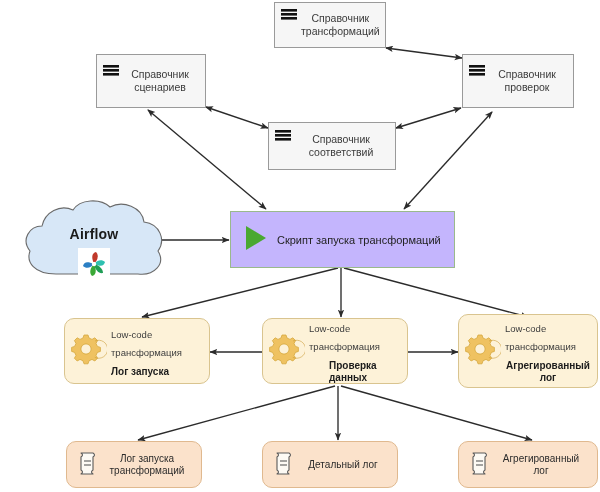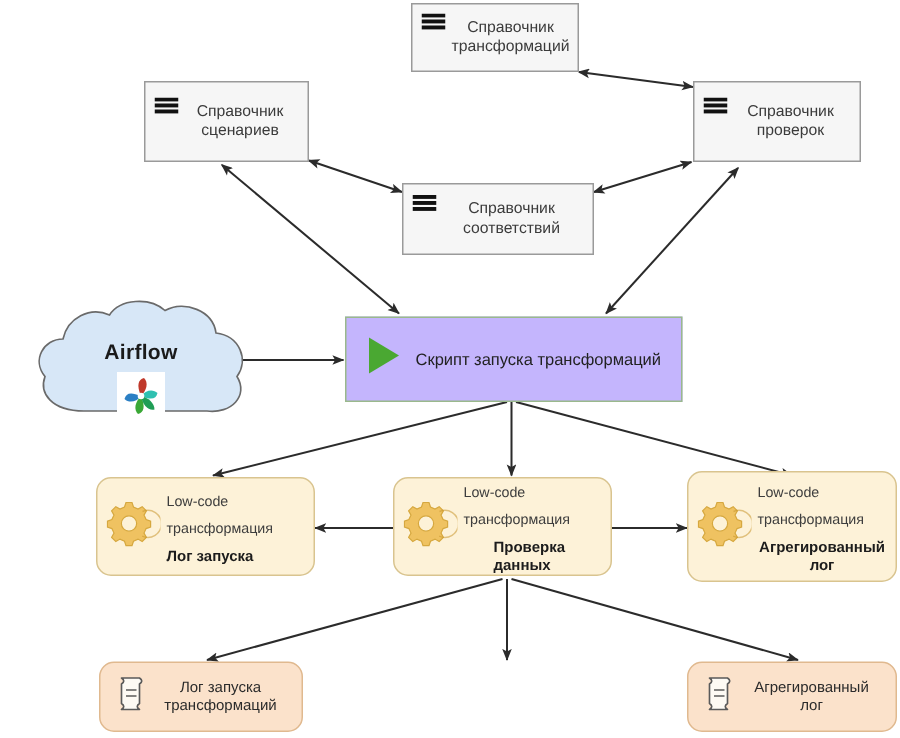--- a/index.html
+++ b/index.html
@@ -255,20 +255,30 @@
       <svg width="20" height="24" viewBox="0 0 20 24">
         <path d="M4,2 q3,2 0,4 l0,13 q3,2 0,4 l12,0 q-3,-2 0,-4 l0,-13 q3,-2 0,-4 z" fill="#fdfaf4" stroke="#5a5a5a" stroke-width="1.1" stroke-linejoin="round"></path>
         <line x1="7" y1="10" x2="14" y2="10" stroke="#5a5a5a" stroke-width="1.1"></line>
         <line x1="7" y1="14" x2="14" y2="14" stroke="#5a5a5a" stroke-width="1.1"></line>
       </svg>
     </span>
     <span class="log-lbl">Лог запуска
 трансформаций</span>
   </div>
 
+  <div class="node log" style="left:262px;top:441px;width:136px;height:47px;">
+    <span class="doc">
+      <svg width="20" height="24" viewBox="0 0 20 24">
+        <path d="M4,2 q3,2 0,4 l0,13 q3,2 0,4 l12,0 q-3,-2 0,-4 l0,-13 q3,-2 0,-4 z" fill="#fdfaf4" stroke="#5a5a5a" stroke-width="1.1" stroke-linejoin="round"></path>
+        <line x1="7" y1="10" x2="14" y2="10" stroke="#5a5a5a" stroke-width="1.1"></line>
+        <line x1="7" y1="14" x2="14" y2="14" stroke="#5a5a5a" stroke-width="1.1"></line>
+      </svg>
+    </span>
+    <span class="log-lbl">Детальный лог</span>
+  </div>
 
   <div class="node log" style="left:458px;top:441px;width:140px;height:47px;">
     <span class="doc">
       <svg width="20" height="24" viewBox="0 0 20 24">
         <path d="M4,2 q3,2 0,4 l0,13 q3,2 0,4 l12,0 q-3,-2 0,-4 l0,-13 q3,-2 0,-4 z" fill="#fdfaf4" stroke="#5a5a5a" stroke-width="1.1" stroke-linejoin="round"></path>
         <line x1="7" y1="10" x2="14" y2="10" stroke="#5a5a5a" stroke-width="1.1"></line>
         <line x1="7" y1="14" x2="14" y2="14" stroke="#5a5a5a" stroke-width="1.1"></line>
       </svg>
     </span>
     <span class="log-lbl">Агрегированный лог</span>

